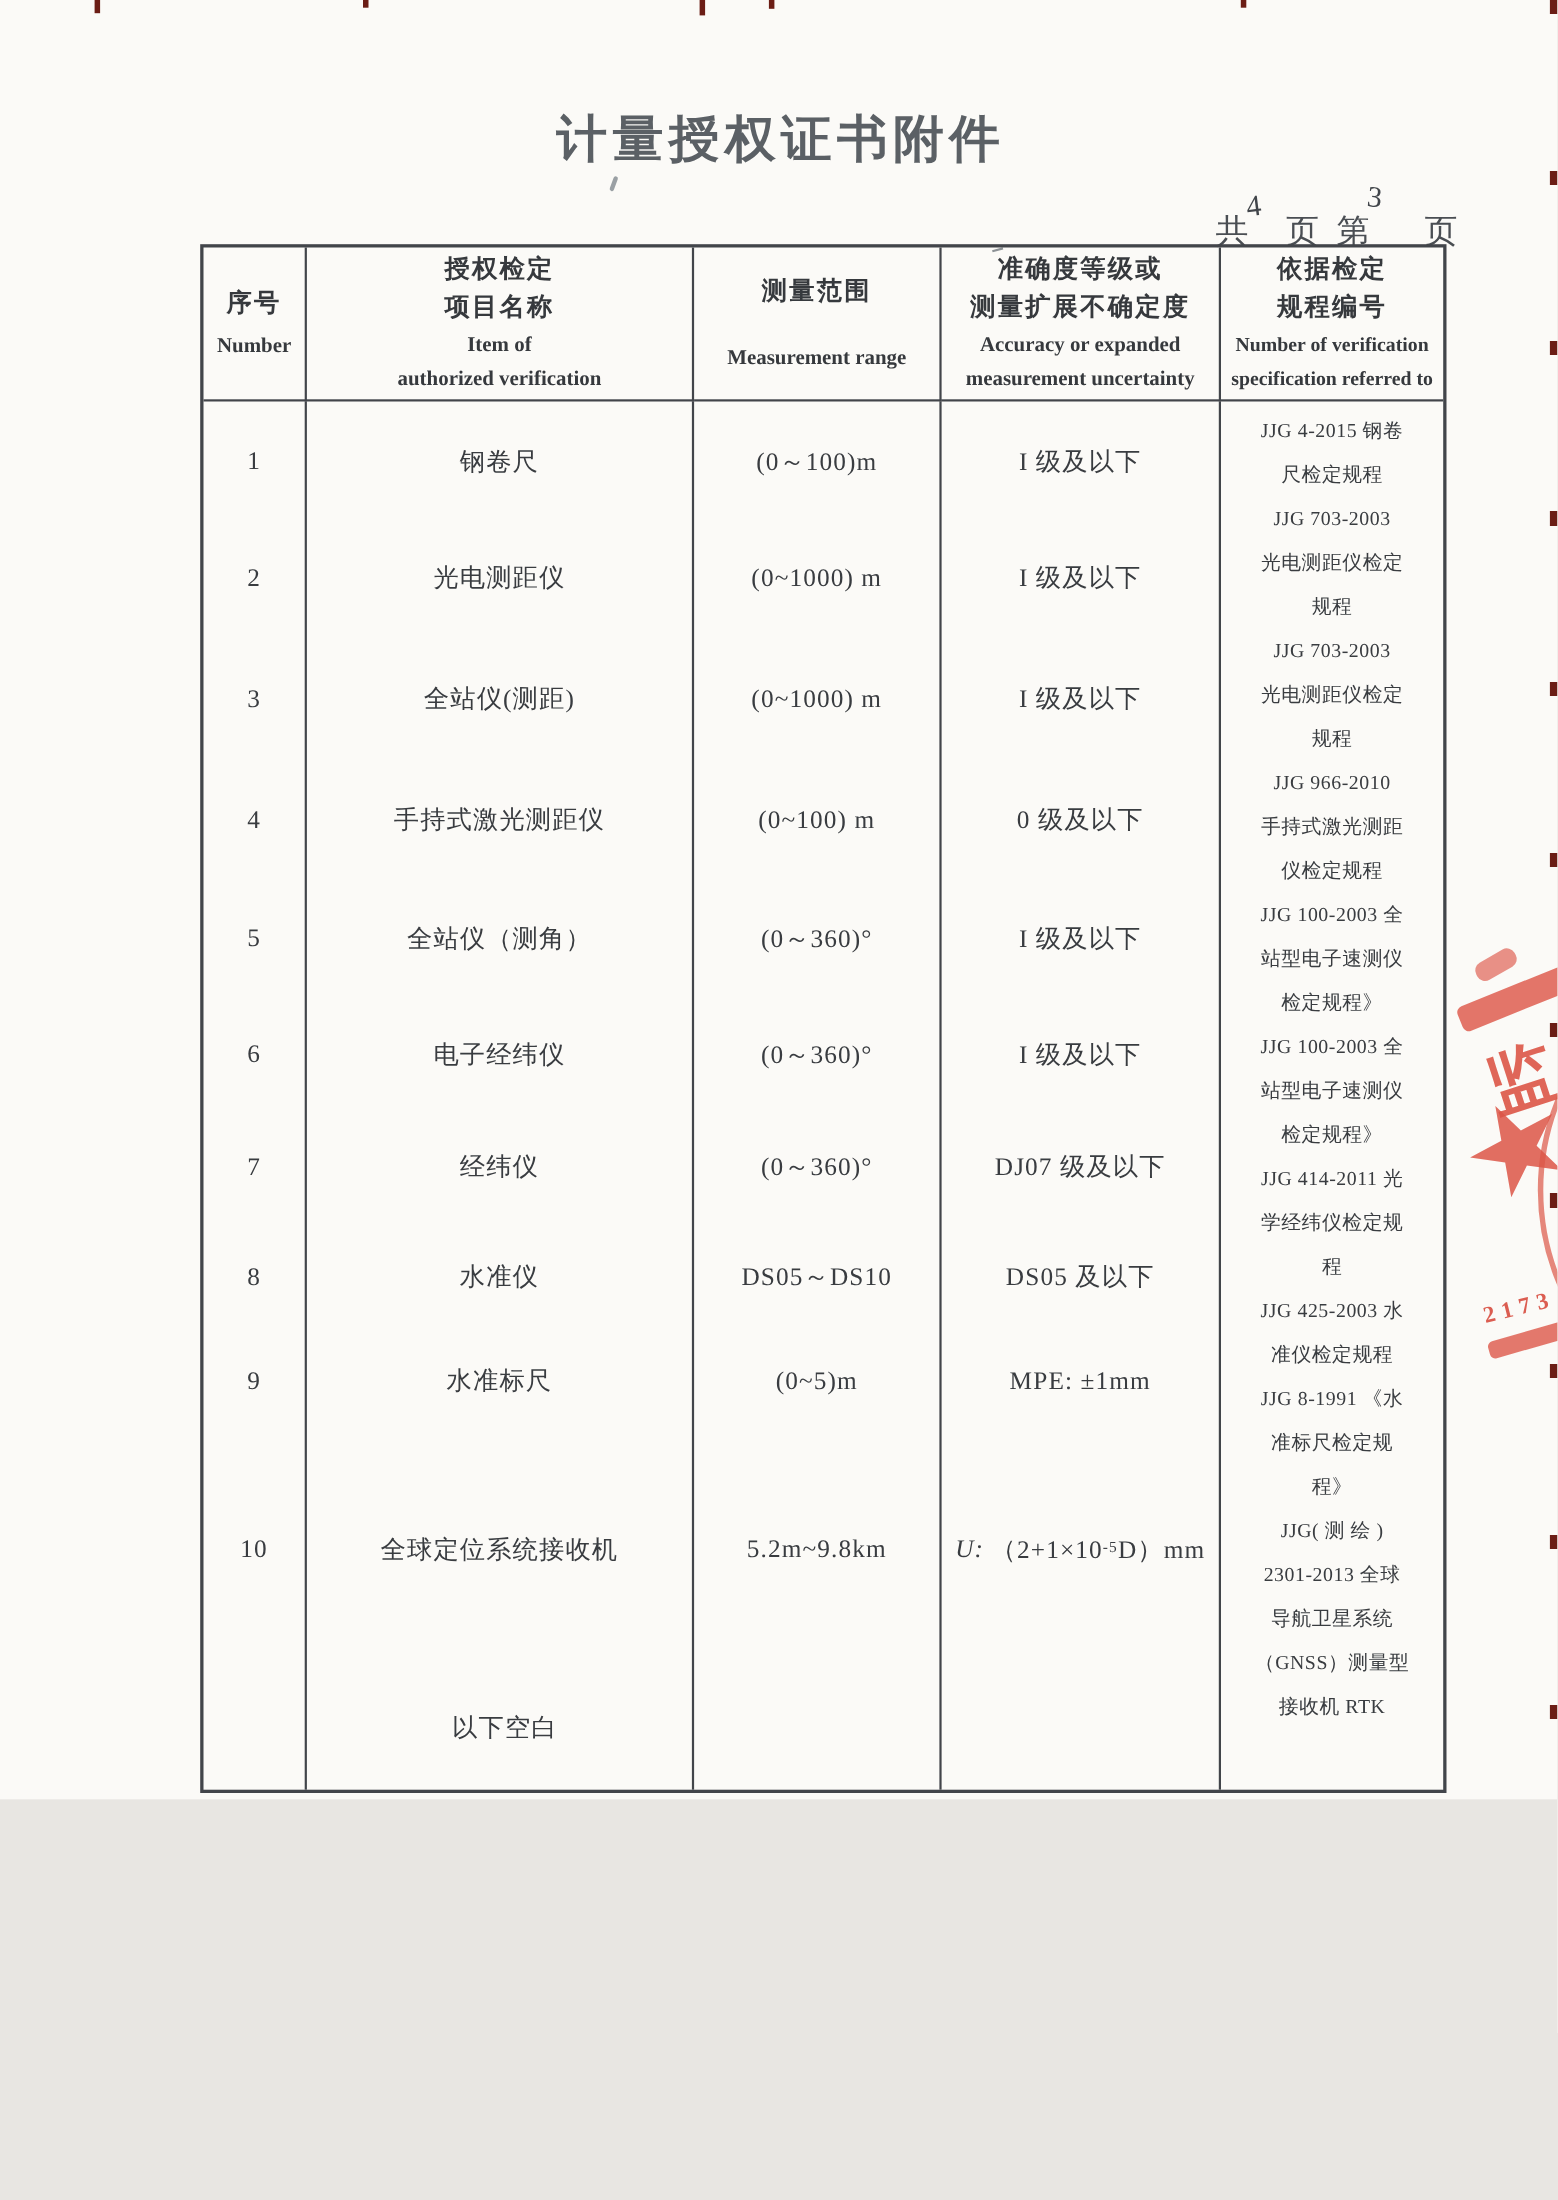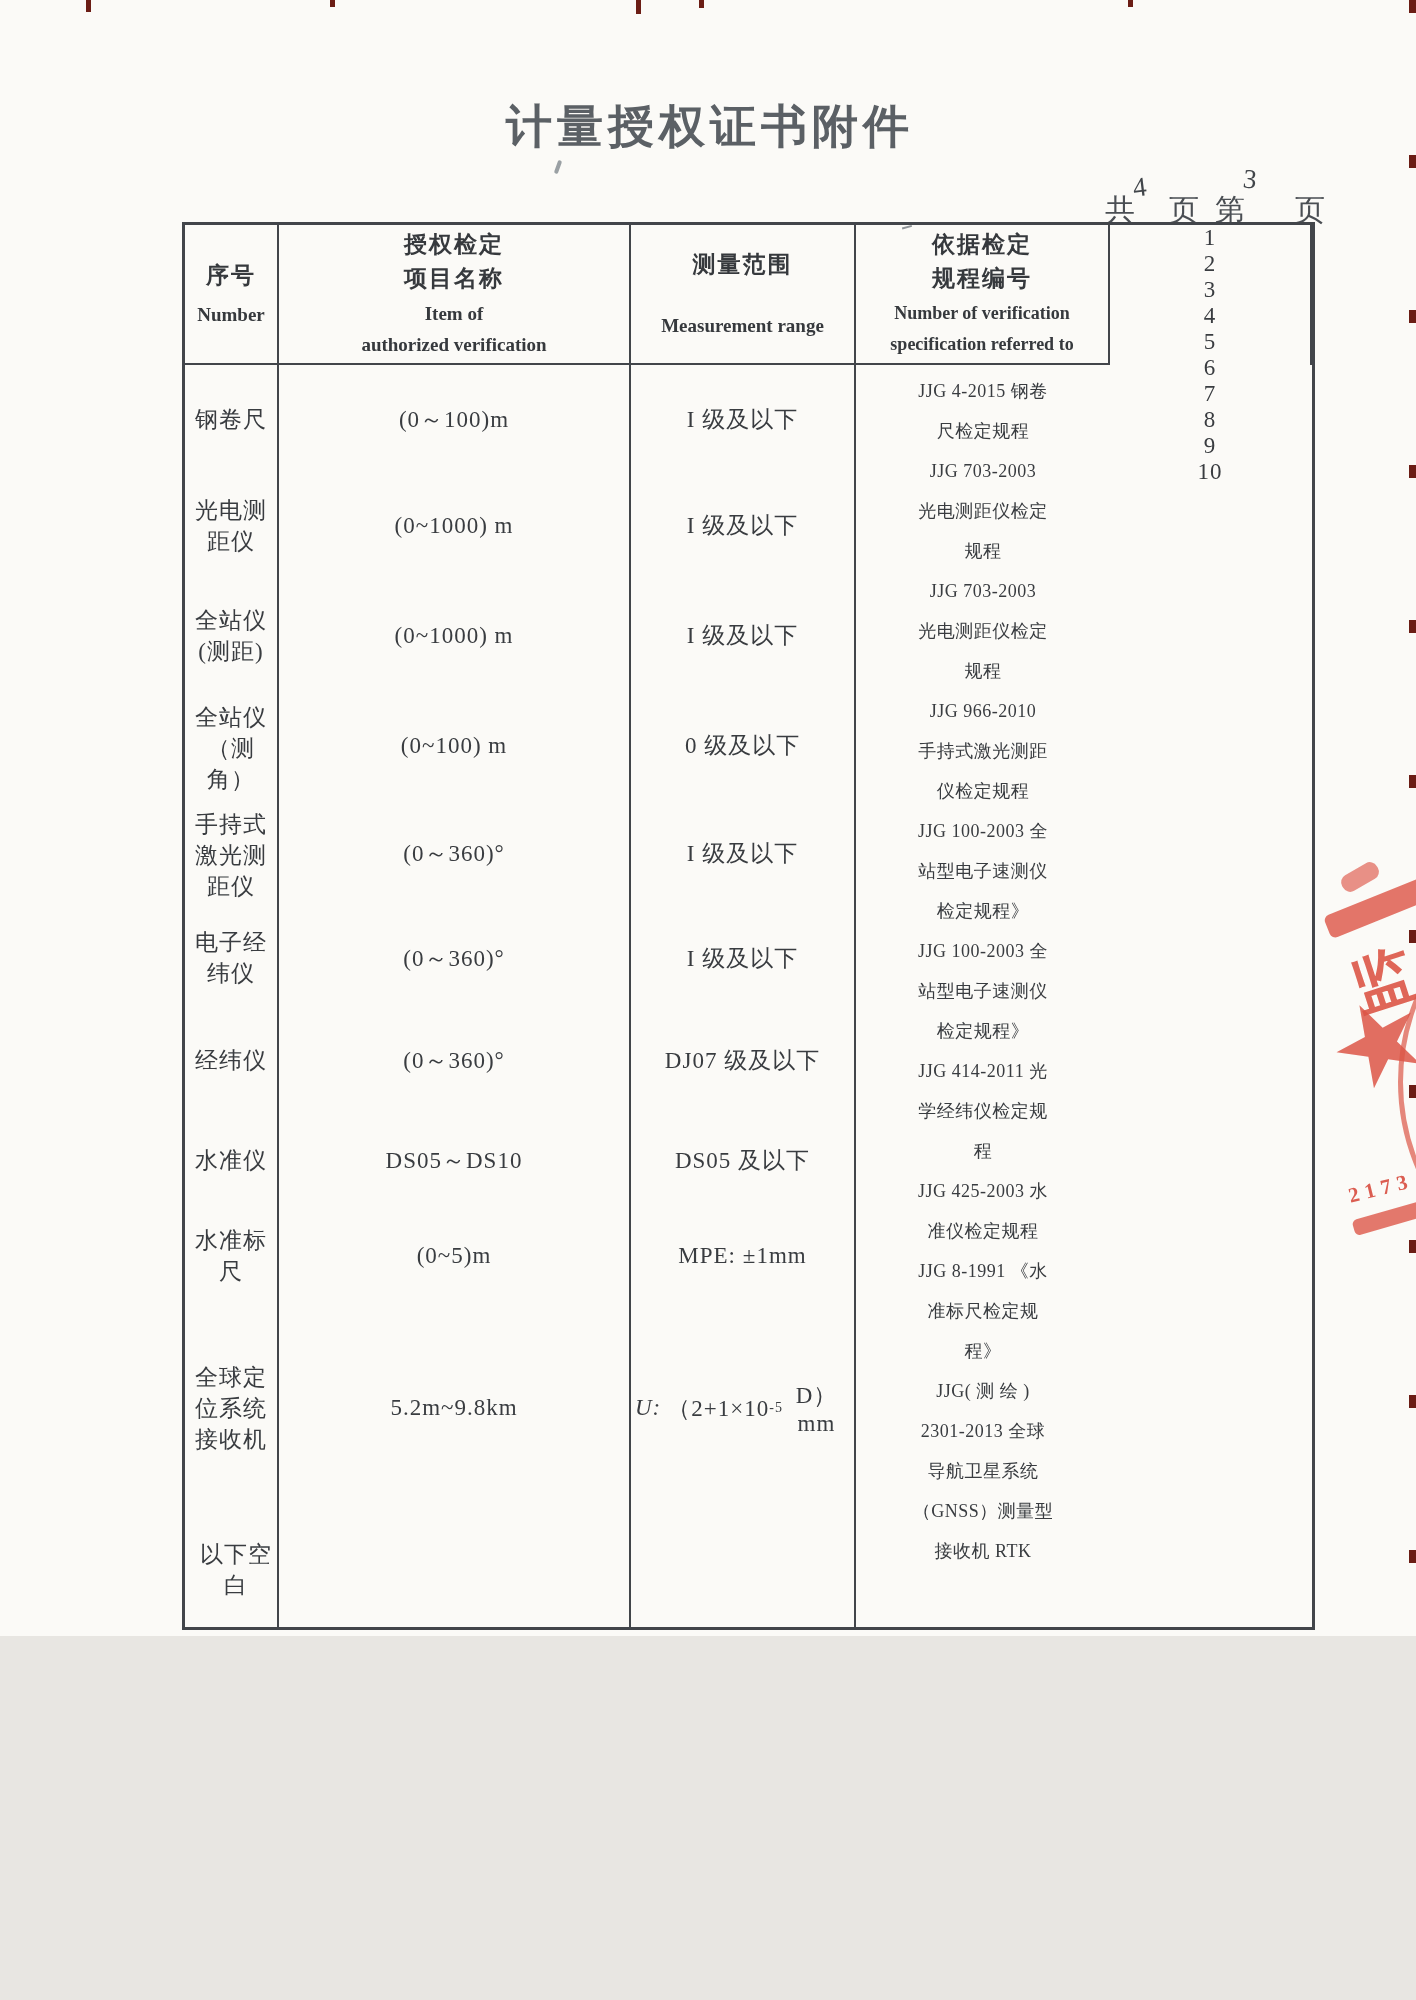--- a/index.html
+++ b/index.html
@@ -114,20 +114,26 @@
       <div class="zh-h">授权检定</div>
       <div class="zh-h">项目名称</div>
       <div class="en-h" style="margin-top:2px;">Item of</div>
       <div class="en-h" style="margin-top:0;">authorized verification</div>
     </div>
     <div class="hcell">
       <div class="zh-h">测量范围</div>
       <div class="en-h" style="margin-top:28px;">Measurement range</div>
     </div>
     <div class="hcell">
+      <div class="zh-h">准确度等级或</div>
+      <div class="zh-h">测量扩展不确定度</div>
+      <div class="en-h" style="margin-top:2px;">Accuracy or expanded</div>
+      <div class="en-h" style="margin-top:0;">measurement uncertainty</div>
+    </div>
+    <div class="hcell">
       <div class="zh-h">依据检定</div>
       <div class="zh-h">规程编号</div>
       <div class="en-h" style="margin-top:2px;font-size:18px;">Number of verification</div>
       <div class="en-h" style="margin-top:0;font-size:18px;">specification referred to</div>
     </div>
 
     <div class="bcol">
       <div class="cell r1">1</div>
       <div class="cell r2">2</div>
       <div class="cell r3">3</div>
@@ -138,22 +144,22 @@
       <div class="cell r8">8</div>
       <div class="cell r9">9</div>
       <div class="cell r10">10</div>
       <div class="cell rb"></div>
     </div>
 
     <div class="bcol">
       <div class="cell r1">钢卷尺</div>
       <div class="cell r2">光电测距仪</div>
       <div class="cell r3">全站仪(测距)</div>
+      <div class="cell r4">手持式激光测距仪</div>
       <div class="cell r5">全站仪（测角）</div>
-      <div class="cell r4">手持式激光测距仪</div>
       <div class="cell r6">电子经纬仪</div>
       <div class="cell r7">经纬仪</div>
       <div class="cell r8">水准仪</div>
       <div class="cell r9">水准标尺</div>
       <div class="cell r10">全球定位系统接收机</div>
       <div class="cell rb">以下空白</div>
     </div>
 
     <div class="bcol">
       <div class="cell r1">(0～100)m</div>

